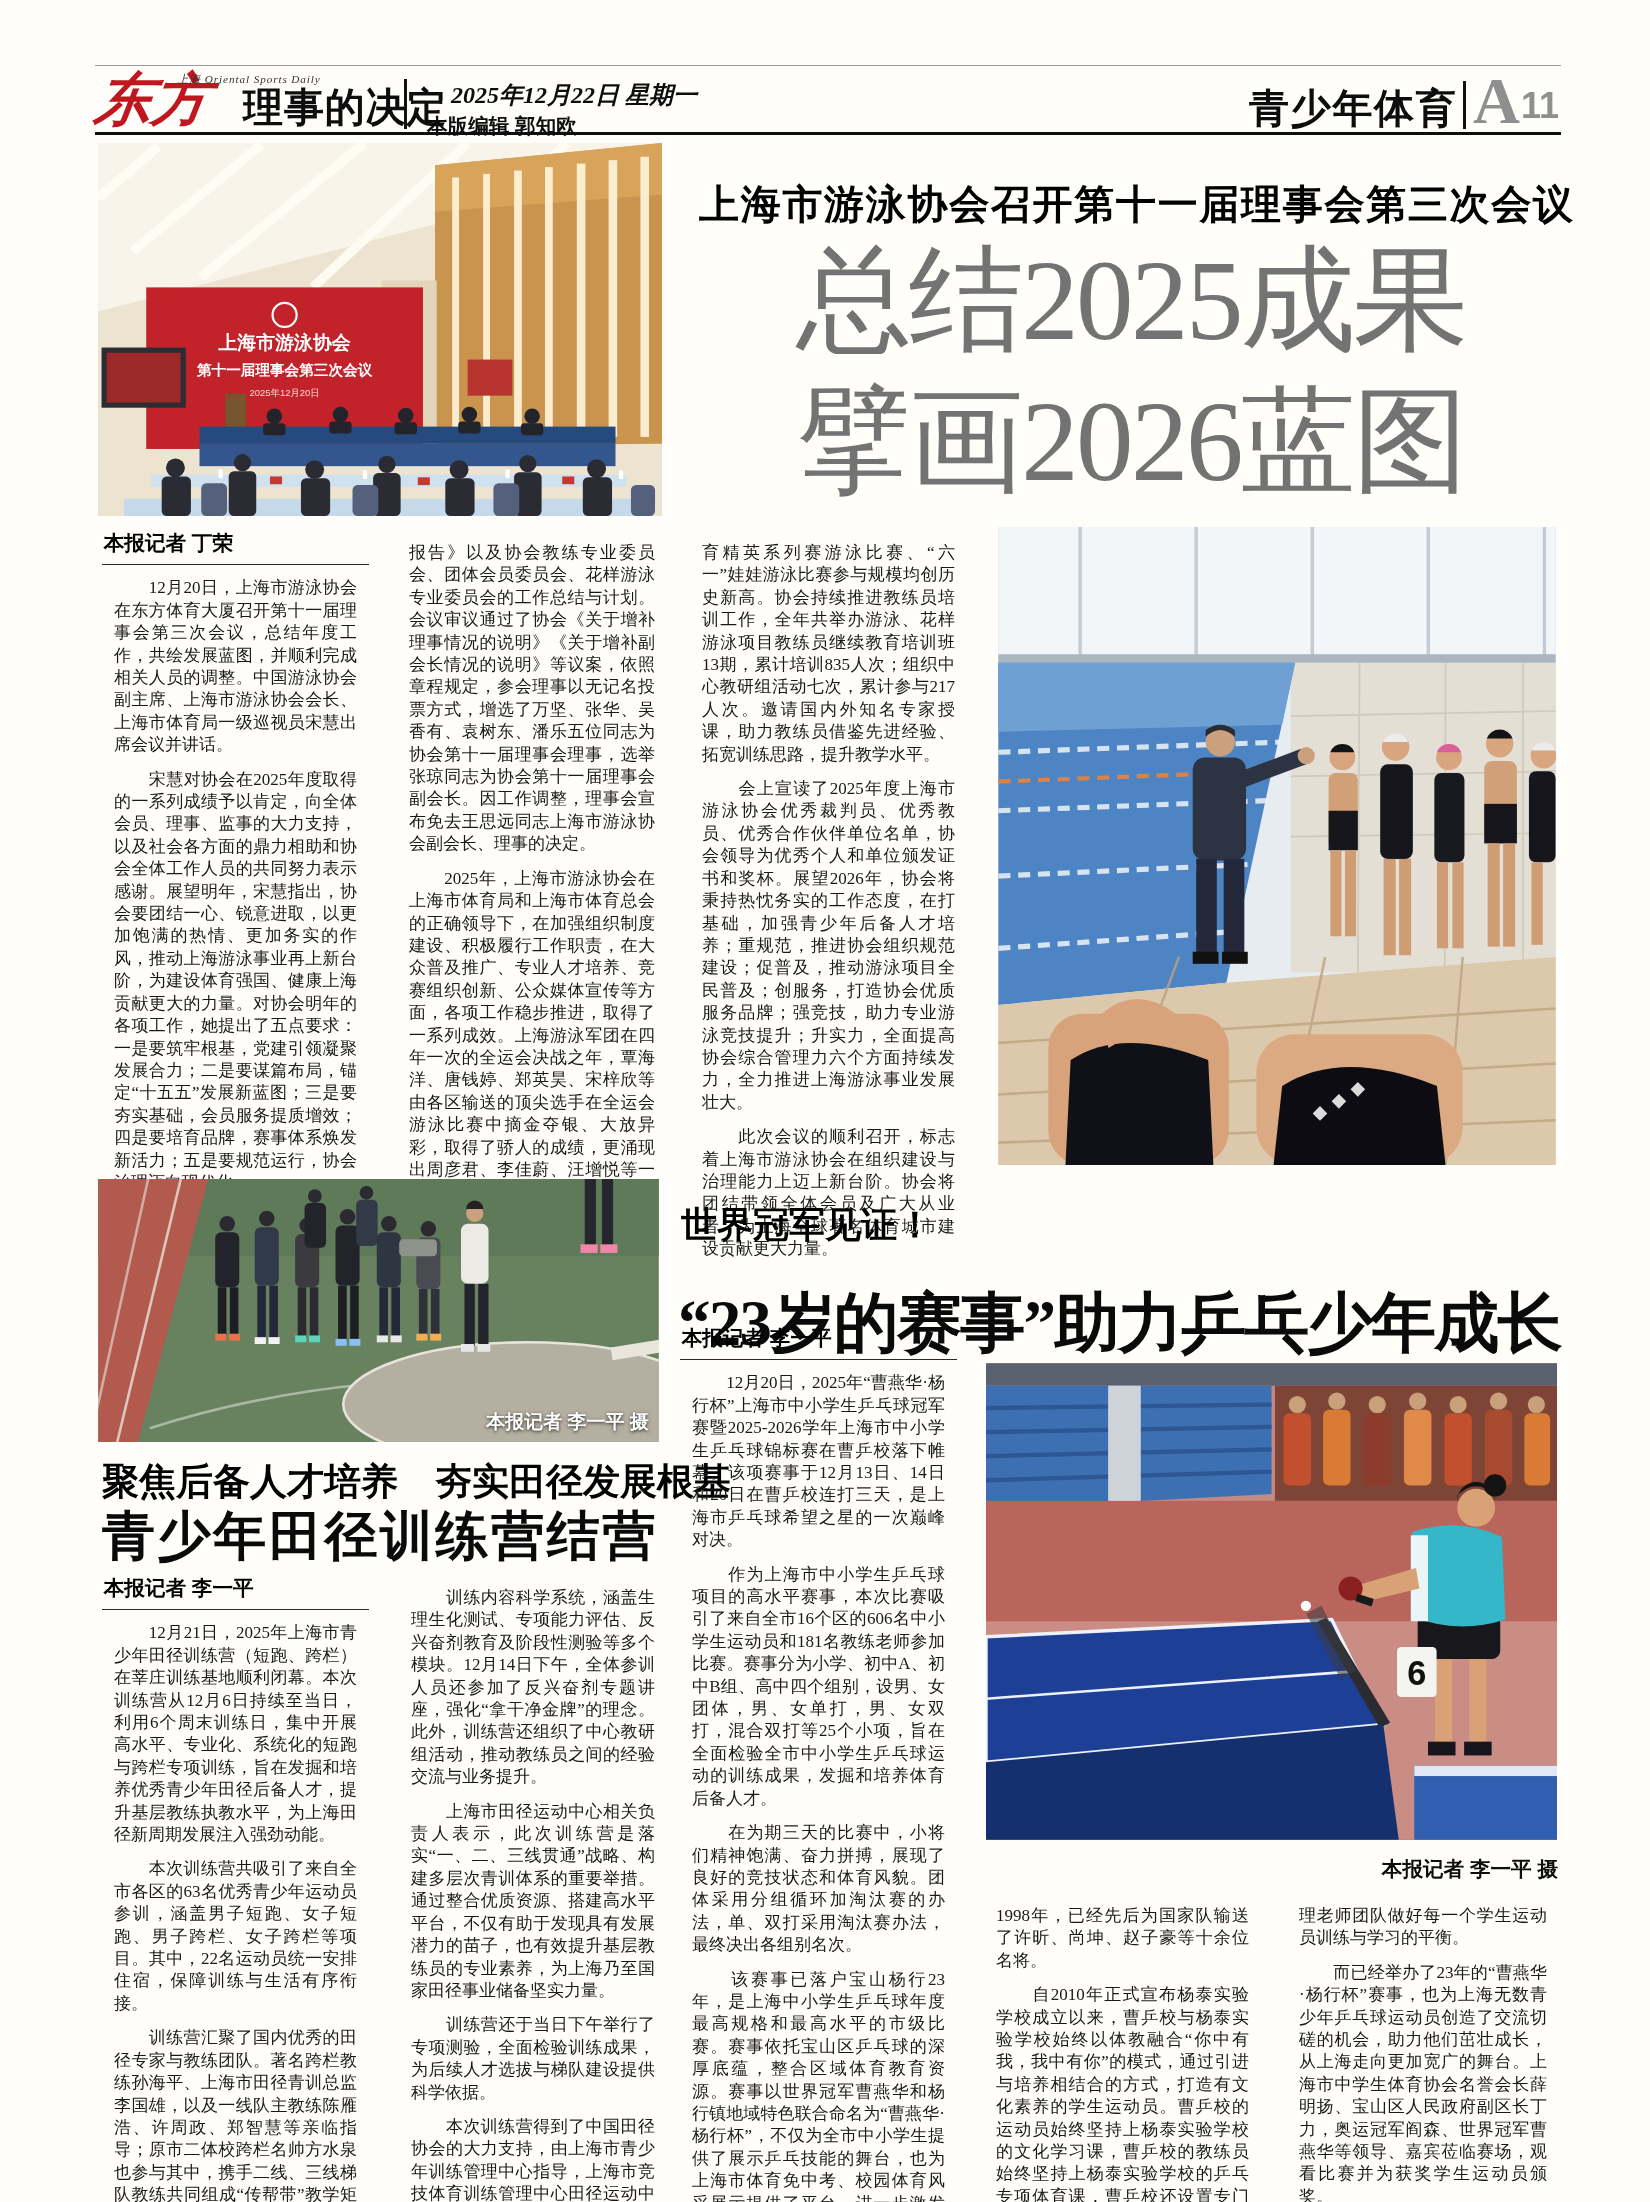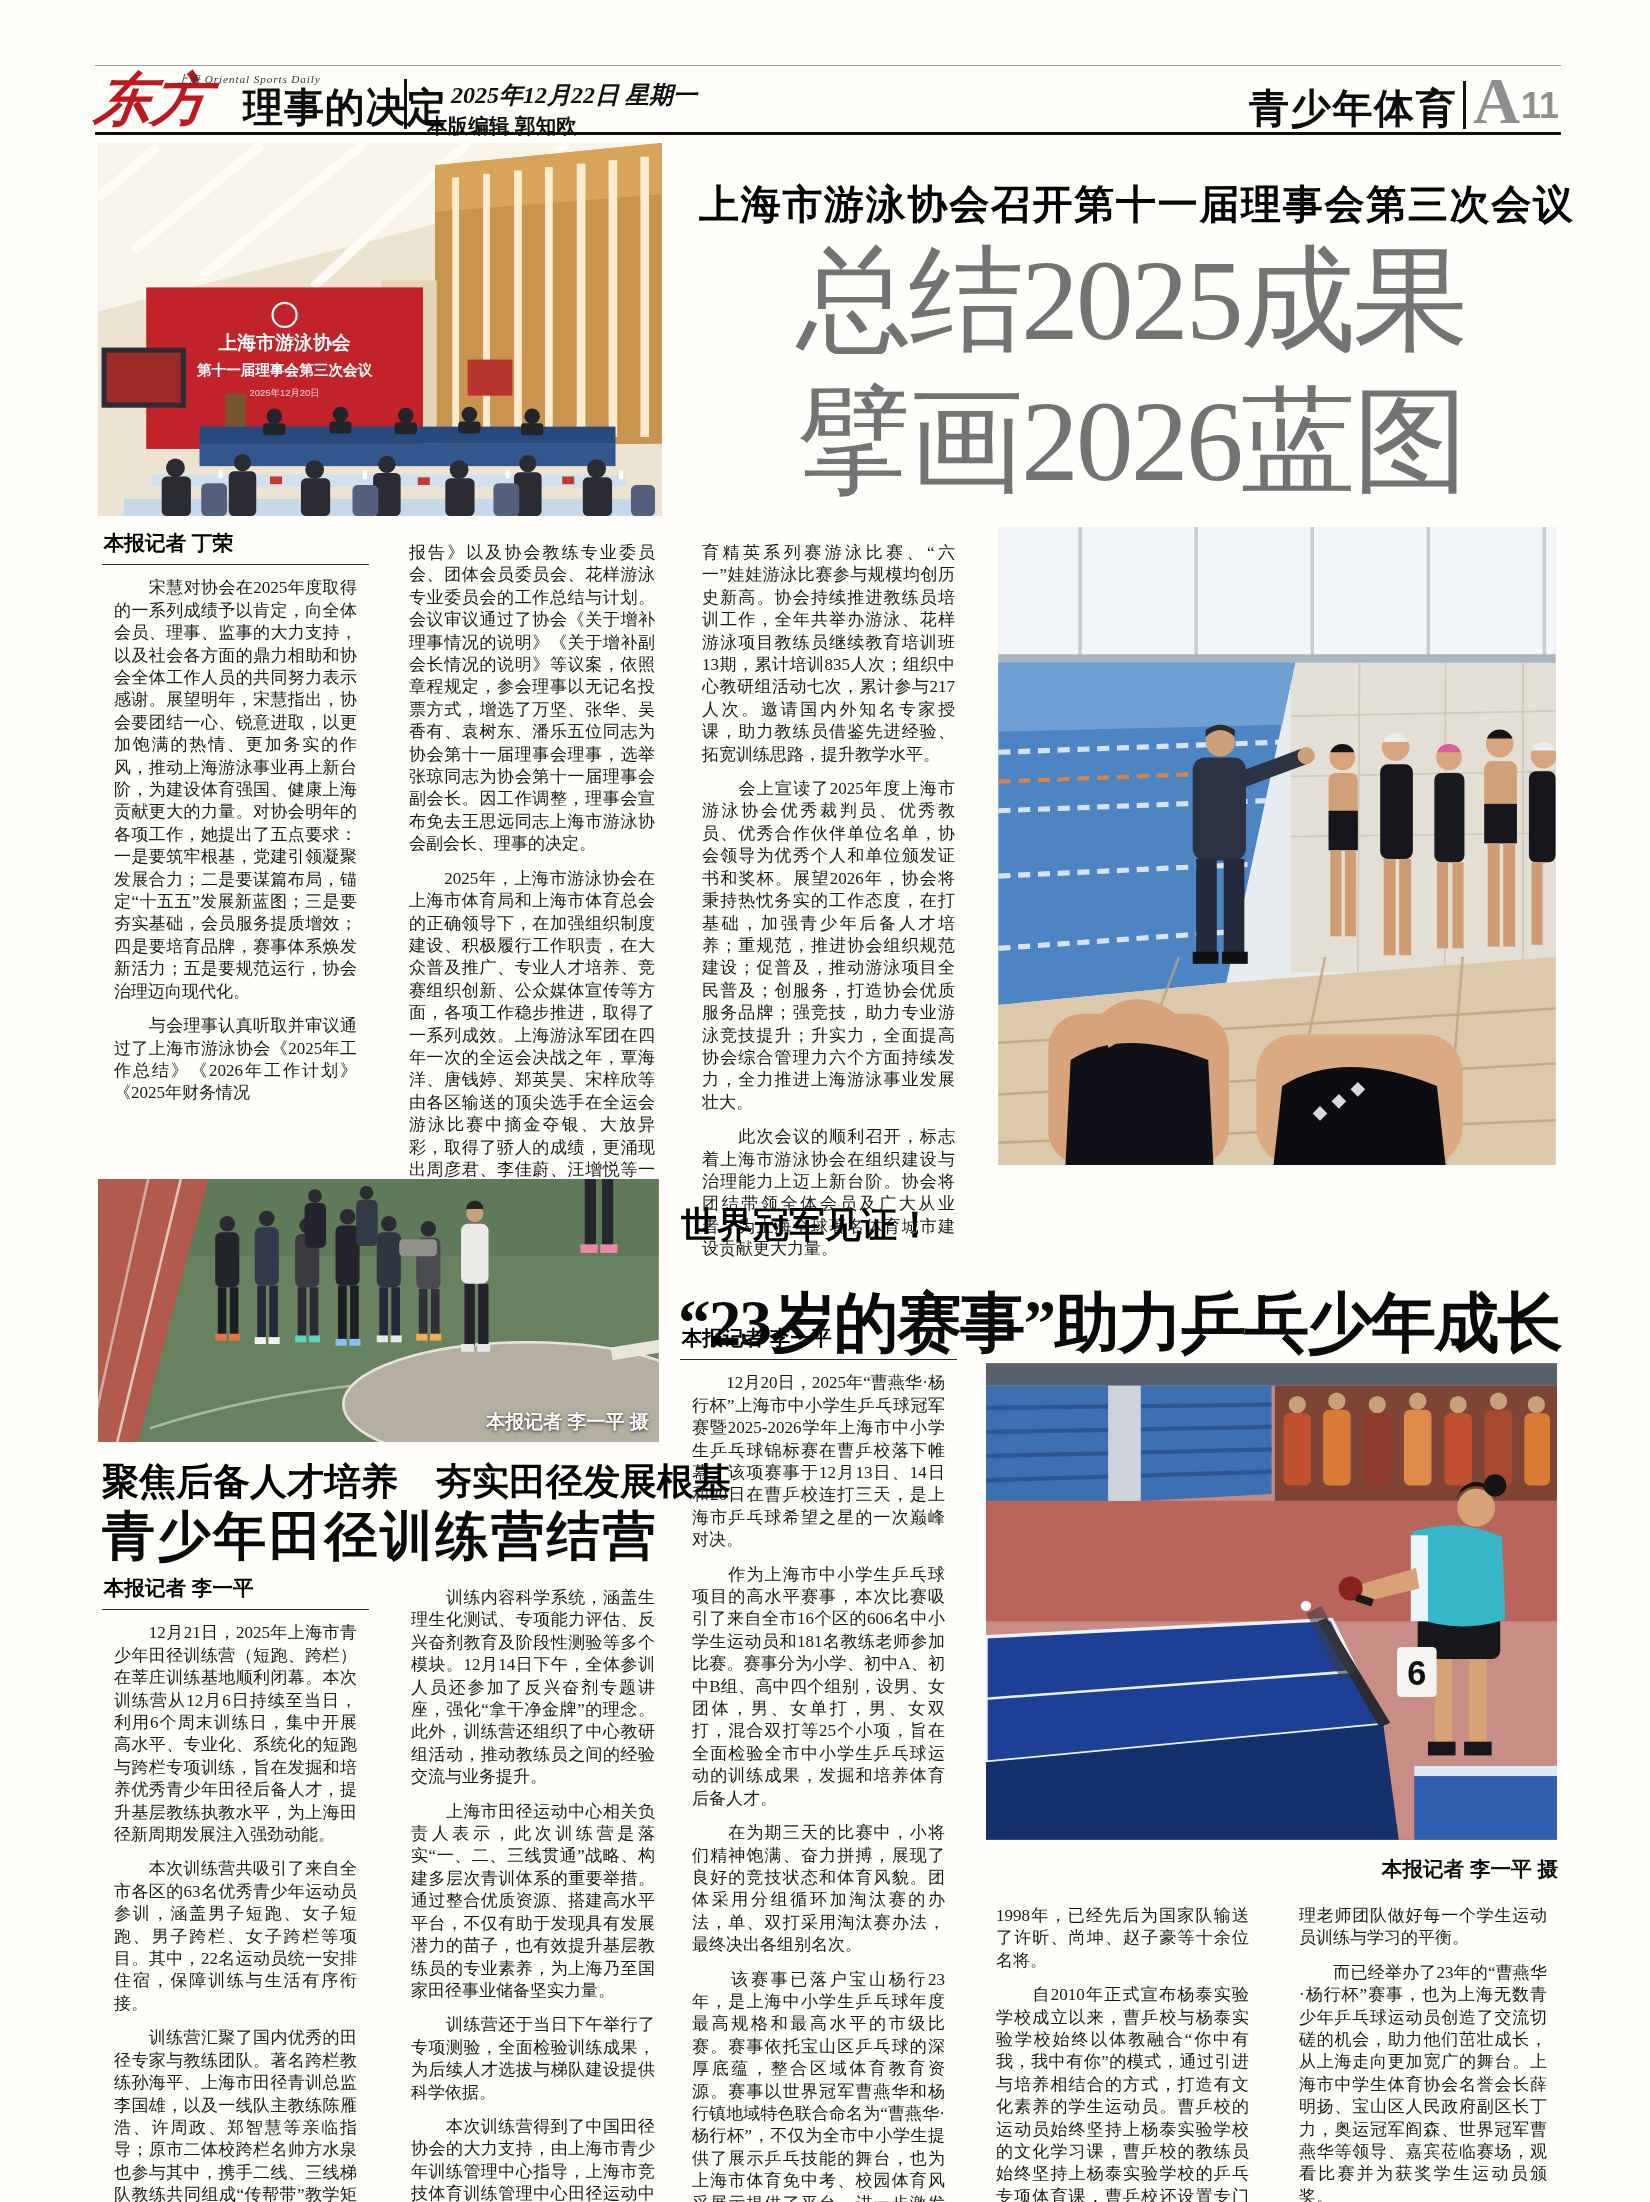--- a/index.html
+++ b/index.html
@@ -258,20 +258,21 @@
             <rect x="368" y="676" width="12" height="12" transform="rotate(45 374 682)"></rect>
             <rect x="390" y="662" width="12" height="12" transform="rotate(45 396 668)"></rect>
             <rect x="412" y="648" width="12" height="12" transform="rotate(45 418 654)"></rect>
           </g>
       </g>
     </svg>
   </div>
 
   <div class="abs body-col" style="left:102px;top:530px;width:267px;">
     <div class="byline">本报记者 丁荣</div>
+    <p class="para">　　12月20日，上海市游泳协会在东方体育大厦召开第十一届理事会第三次会议，总结年度工作，共绘发展蓝图，并顺利完成相关人员的调整。中国游泳协会副主席、上海市游泳协会会长、上海市体育局一级巡视员宋慧出席会议并讲话。</p>
     <p class="para">　　宋慧对协会在2025年度取得的一系列成绩予以肯定，向全体会员、理事、监事的大力支持，以及社会各方面的鼎力相助和协会全体工作人员的共同努力表示感谢。展望明年，宋慧指出，协会要团结一心、锐意进取，以更加饱满的热情、更加务实的作风，推动上海游泳事业再上新台阶，为建设体育强国、健康上海贡献更大的力量。对协会明年的各项工作，她提出了五点要求：一是要筑牢根基，党建引领凝聚发展合力；二是要谋篇布局，锚定“十五五”发展新蓝图；三是要夯实基础，会员服务提质增效；四是要培育品牌，赛事体系焕发新活力；五是要规范运行，协会治理迈向现代化。</p>
     <p class="para">　　与会理事认真听取并审议通过了上海市游泳协会《2025年工作总结》《2026年工作计划》《2025年财务情况</p>
   </div>
   <div class="abs body-col" style="left:397px;top:530px;width:270px;">
     <p class="para">报告》以及协会教练专业委员会、团体会员委员会、花样游泳专业委员会的工作总结与计划。会议审议通过了协会《关于增补理事情况的说明》《关于增补副会长情况的说明》等议案，依照章程规定，参会理事以无记名投票方式，增选了万坚、张华、吴香有、袁树东、潘乐五位同志为协会第十一届理事会理事，选举张琼同志为协会第十一届理事会副会长。因工作调整，理事会宣布免去王思远同志上海市游泳协会副会长、理事的决定。</p>
     <p class="para">　　2025年，上海市游泳协会在上海市体育局和上海市体育总会的正确领导下，在加强组织制度建设、积极履行工作职责，在大众普及推广、专业人才培养、竞赛组织创新、公众媒体宣传等方面，各项工作稳步推进，取得了一系列成效。上海游泳军团在四年一次的全运会决战之年，覃海洋、唐钱婷、郑英昊、宋梓欣等由各区输送的顶尖选手在全运会游泳比赛中摘金夺银、大放异彩，取得了骄人的成绩，更涌现出周彦君、李佳蔚、汪增悦等一批后起之秀，未来可期。</p>
     <p class="para">　　2025年，协会以主办、承办、协办等形式组织26项94场赛事，累计参与人次逾17500。其中，市青少年体</p>
   </div>
   <div class="abs body-col" style="left:690px;top:530px;width:277px;">
     <p class="para">育精英系列赛游泳比赛、“六一”娃娃游泳比赛参与规模均创历史新高。协会持续推进教练员培训工作，全年共举办游泳、花样游泳项目教练员继续教育培训班13期，累计培训835人次；组织中心教研组活动七次，累计参与217人次。邀请国内外知名专家授课，助力教练员借鉴先进经验、拓宽训练思路，提升教学水平。</p>

